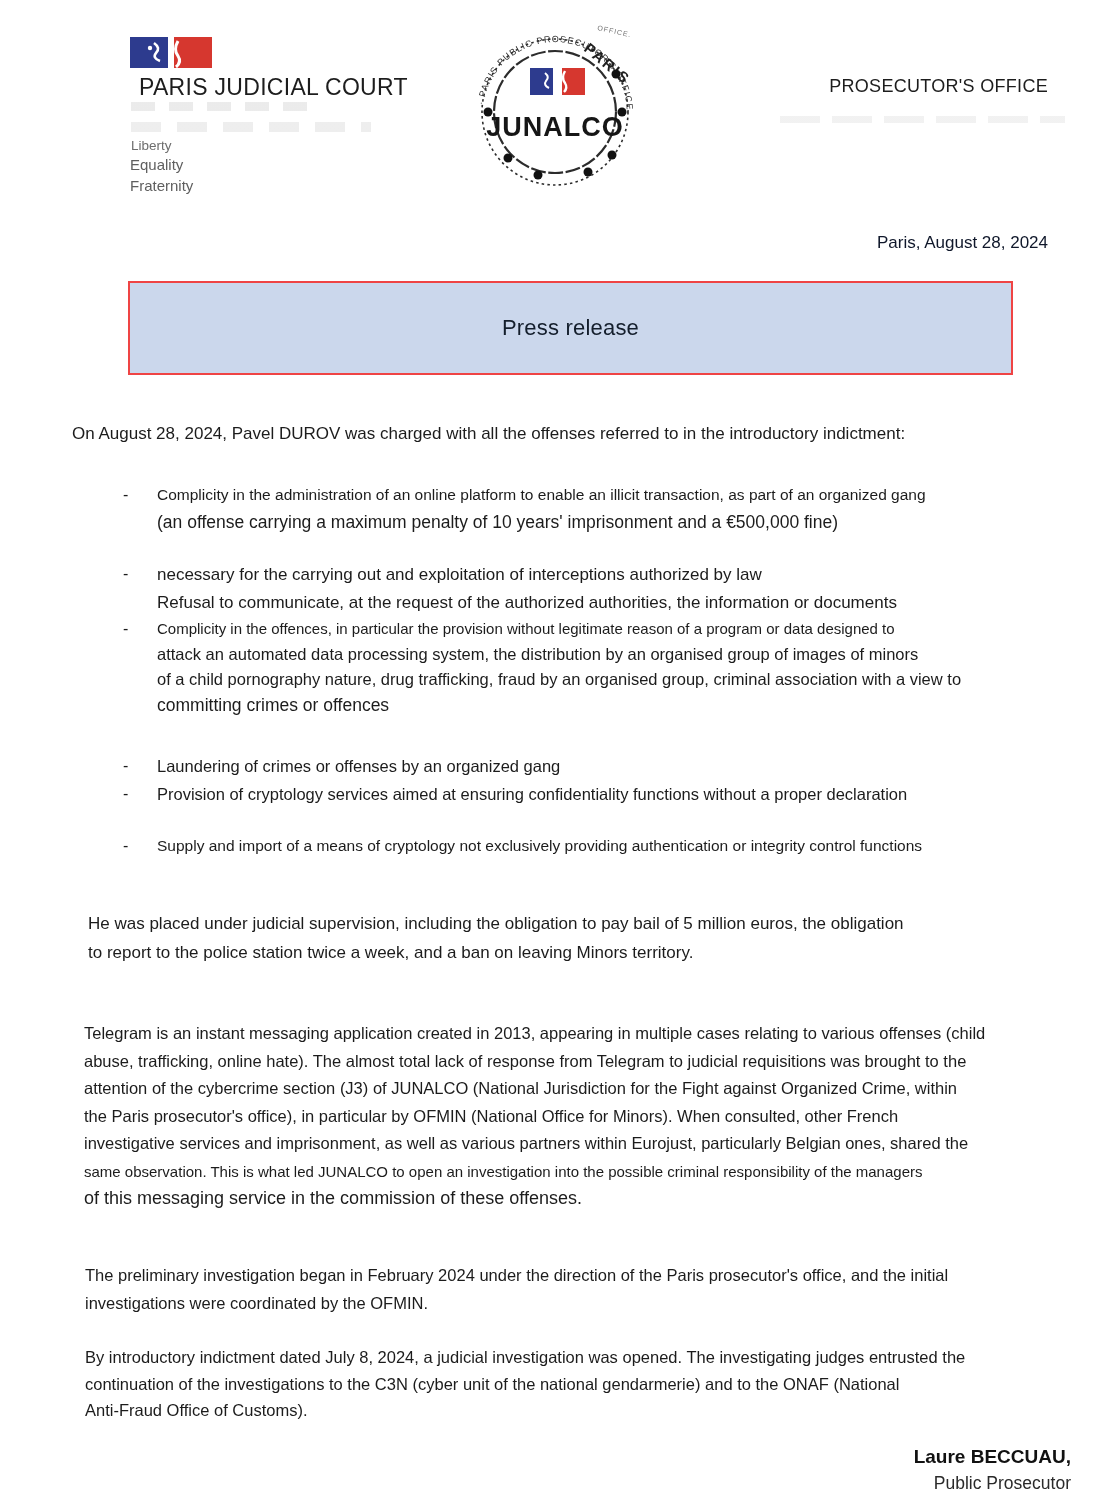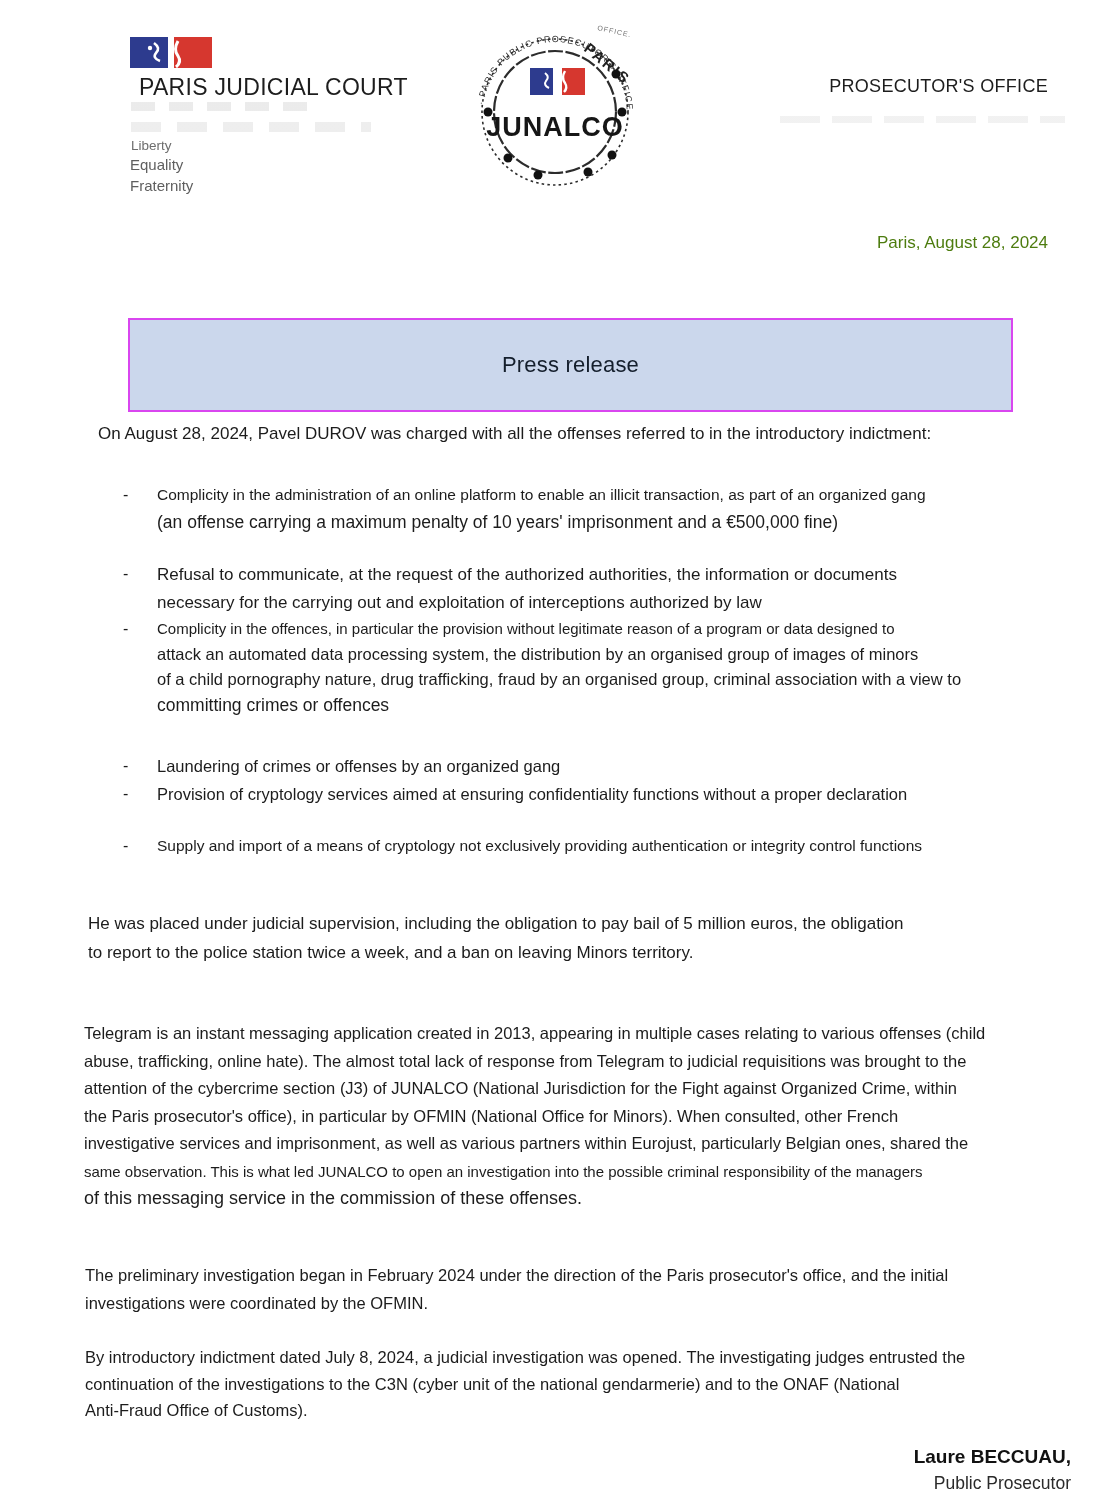--- a/index.html
+++ b/index.html
@@ -24,33 +24,33 @@
   .motto div{white-space:nowrap;}
   .motto .m0{font-size:13.5px;color:#6d6d6d;margin:0 0 3px 1px;}
   .motto .m1{font-size:15px;margin:0 0 4px 0;}
   .motto .m2{font-size:15px;}
   
   .office-label{
     position:absolute;right:46px;top:76px;font-size:18px;font-weight:500;
     letter-spacing:.3px;color:#1d1d1d;white-space:nowrap;
   }
   .dateline{
-    position:absolute;right:46px;top:233px;font-size:17px;color:#4d7c0f;white-space:nowrap;
+    position:absolute;right:46px;top:233px;font-size:17px;color:#0f172a;white-space:nowrap;
   }
   
   .stamp{position:absolute;left:470px;top:16px;width:170px;height:178px;}
   
   .title-box{
     position:absolute;left:128px;top:281px;width:881px;height:90px;
-    border:2px solid #d946ef;background:#cbd7ec;
-    display:flex;align-items:center;justify-content:center;margin-top:37px;
+    border:2px solid #ef4444;background:#cbd7ec;
+    display:flex;align-items:center;justify-content:center;
   }
   .title-box span{font-size:22px;color:#141e2c;letter-spacing:.2px;}
   
-  .intro{position:absolute;left:98px;top:424px;font-size:17px;white-space:nowrap;}
+  .intro{position:absolute;left:72px;top:424px;font-size:17px;white-space:nowrap;}
   .charge{position:absolute;left:123px;display:flex;}
   .charge .dash{width:34px;font-size:16px;line-height:26.5px;color:#1c1c1c;}
   .charge .lines .line{white-space:nowrap;line-height:26.5px;}
   .charge-0{top:482px;}
   .charge-1{top:561px;}
   .charge-1 .lines .line{line-height:28px;}
   .charge-2{top:616px;}
   .charge-2 .lines .line{line-height:25.5px;}
   .charge-3{top:753px;}
   .charge-4{top:781px;}
@@ -141,22 +141,22 @@
       <div class="charge charge-0">
         <span class="dash">-</span>
         <div class="lines">
           <div class="line s-sm">Complicity in the administration of an online platform to enable an illicit transaction, as part of an organized gang</div>
           <div class="line s-lg">(an offense carrying a maximum penalty of 10 years' imprisonment and a €500,000 fine)</div>
         </div>
       </div>
       <div class="charge charge-1">
         <span class="dash">-</span>
         <div class="lines">
+          <div class="line s-md2">necessary for the carrying out and exploitation of interceptions authorized by law</div>
           <div class="line s-md2">Refusal to communicate, at the request of the authorized authorities, the information or documents</div>
-          <div class="line s-md2">necessary for the carrying out and exploitation of interceptions authorized by law</div>
         </div>
       </div>
       <div class="charge charge-2">
         <span class="dash">-</span>
         <div class="lines">
           <div class="line s-xs">Complicity in the offences, in particular the provision without legitimate reason of a program or data designed to</div>
           <div class="line s-md">attack an automated data processing system, the distribution by an organised group of images of minors</div>
           <div class="line s-md">of a child pornography nature, drug trafficking, fraud by an organised group, criminal association with a view to</div>
           <div class="line s-lg">committing crimes or offences</div>
         </div>

